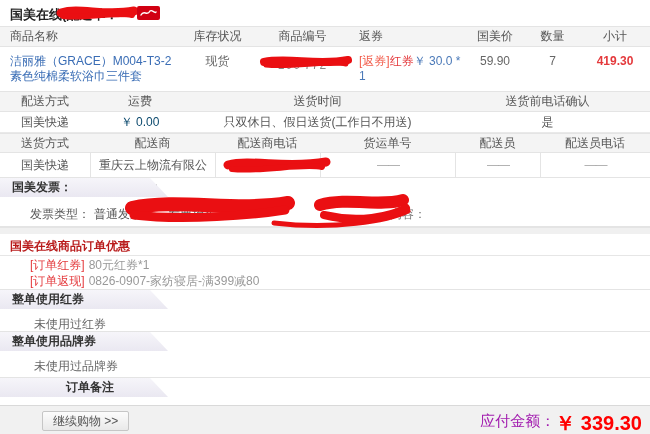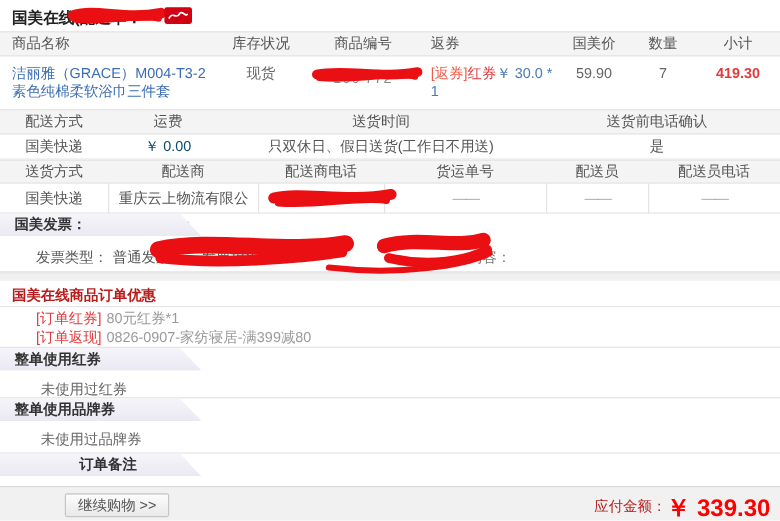--- a/index.html
+++ b/index.html
@@ -68,25 +68,25 @@
   .promo-item .txt { color:#999;margin-top:36px; }
 
   .plain-sec { border-top:1px solid #e4e4e4; }
   .sec-brand { height:46px; }
   .sec-red { height:42px; }
   .sec-remark { height:28px;text-align:center; }
   .sec-content { padding:7px 0 0 34px; color:#666; }
 
   
   .footer { height:30px; background:#f1f1f1; border-top:1px solid #d9d9d9; position:relative; }
-  .continue-btn { position:absolute; left:54px; top:5px; height:20px; padding:0 10px; font-size:12px; color:#555;
+  .continue-btn { position:absolute; left:42px; top:5px; height:20px; padding:0 10px; font-size:12px; color:#555;
                   background:linear-gradient(#fcfcfc,#e9e9e9); border:1px solid #c6c6c6; border-radius:2px; cursor:pointer;
                   font-family:"Liberation Sans","DejaVu Sans",sans-serif; }
   .payable { position:absolute; right:8px; top:4px; }
-  .payable .lbl { color:#b91c1c; font-size:12px; vertical-align:4px; }
+  .payable .lbl { color:#a21caf; font-size:15px; vertical-align:4px; }
   .payable .val { color:#f00; font-size:20px; font-weight:bold; }
 
   svg.scrib path { stroke:#ea0f12; fill:none; stroke-linecap:round; }
 </style>
 </head>
 <body>
 
 <div class="page">
 
   <div class="title-bar">

